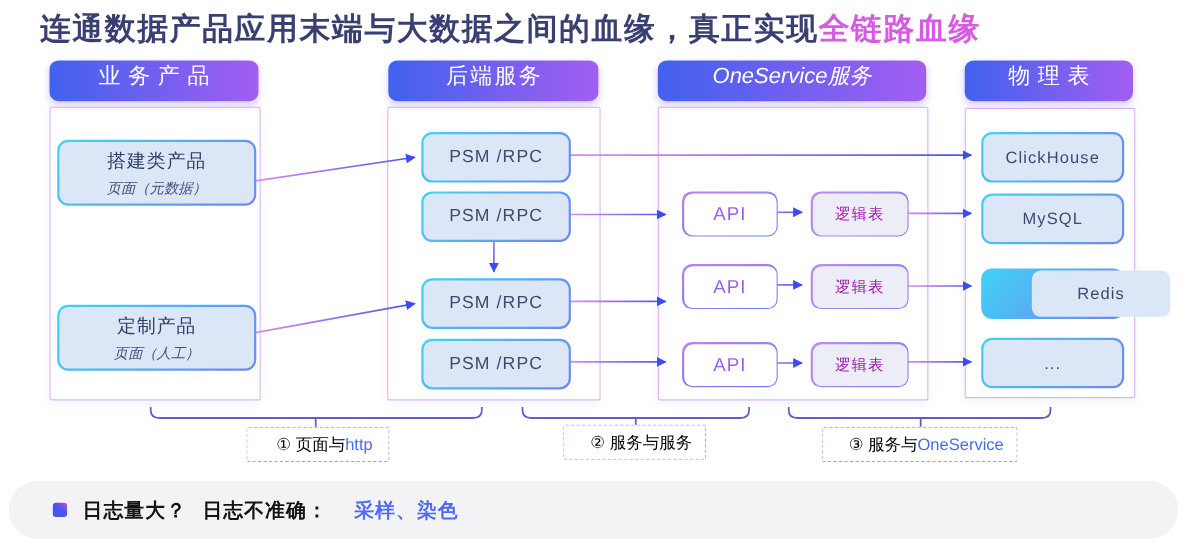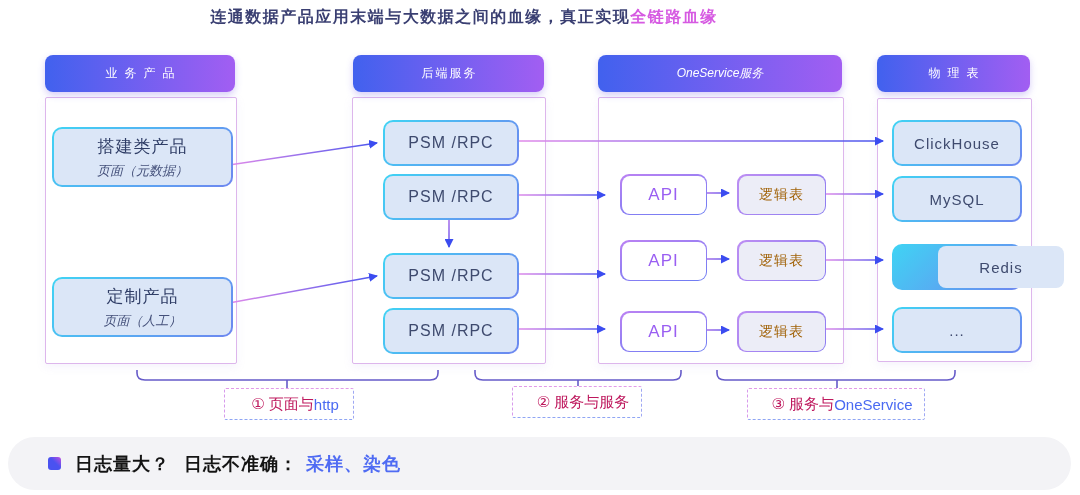--- a/index.html
+++ b/index.html
@@ -3,29 +3,29 @@
 <meta charset="utf-8">
 <style>
   html,body{margin:0;padding:0;}
   body{
     width:1080px;height:495px;position:relative;background:#ffffff;
     font-family:"Liberation Sans","DejaVu Sans",sans-serif;overflow:hidden;
   }
   
   .title{
     position:absolute;top:7px;left:0;width:928px;text-align:center;
-    font-size:16px;font-weight:bold;letter-spacing:1.5px;color:#3a3f72;
+    font-size:28px;font-weight:bold;letter-spacing:1.5px;color:#3a3f72;
   }
   .title .hl{color:#d65ae2;}
   
   .chip{
     position:absolute;top:55px;height:37px;border-radius:8px;
     background:linear-gradient(90deg,#4161ee,#a25ef2);
-    color:#ffffff;display:flex;align-items:center;justify-content:center;
-    font-size:12px;box-shadow:0 3px 7px rgba(110,80,230,.28);z-index:3;
+    color:#ffffff;display:flex;align-items:flex-start;justify-content:center;
+    font-size:20px;box-shadow:0 3px 7px rgba(110,80,230,.28);z-index:3;
   }
   .chip.sp{letter-spacing:7px;text-indent:7px;}
   .chip.sp2{letter-spacing:2px;text-indent:2px;}
   
   .cont{
     position:absolute;top:97px;height:265px;background:#ffffff;
     border:1px solid #ddb6ec;border-radius:2px;z-index:1;
     box-shadow:0 3px 10px rgba(160,140,230,.10);
   }
   
@@ -42,42 +42,42 @@
   
   .abox{position:absolute;border-radius:9px;padding:1.5px;z-index:3;
         background:linear-gradient(165deg,#bb82f3,#6d7df3);}
   .abox .inner{width:100%;height:100%;box-sizing:border-box;border-radius:8px;
         background:#ffffff;display:flex;align-items:center;justify-content:center;
         font-size:17px;color:#9a5ff2;letter-spacing:1px;}
   .lbox{position:absolute;border-radius:9px;padding:1.5px;z-index:3;
         background:linear-gradient(135deg,#bd8ef3,#8a7cf0);}
   .lbox .inner{width:100%;height:100%;box-sizing:border-box;border-radius:8px;
         background:#ecedf7;display:flex;align-items:center;justify-content:center;
-        font-size:14px;color:#a16207;letter-spacing:1px;}
+        font-size:14px;color:#a21caf;letter-spacing:1px;}
   
   svg.overlay{position:absolute;left:0;top:0;z-index:2;pointer-events:none;}
   
   .anno{
     position:absolute;height:30px;z-index:3;background:#ffffff;
     border:1px dashed #c9a0ef;border-top-color:#e29ae9;border-left-color:#d79aec;
     border-right-color:#9fa8f3;border-bottom-color:#8fa5f4;border-radius:2px;
     display:flex;align-items:center;justify-content:center;font-size:15px;
   }
-  .anno .pk{color:#be185d;margin-left:12px;}
+  .anno .pk{color:#000000;margin-left:12px;}
   .anno .bl{color:#4a6af2;}
   
   .footer{
     position:absolute;left:8px;top:437px;width:1063px;height:53px;
     background:#f3f3f6;border-radius:27px;display:flex;align-items:center;z-index:3;
   }
   .footer .sq{width:13px;height:13px;border-radius:3px;margin-left:40px;
     background:linear-gradient(45deg,#4a52f0 55%,#c44fe0);}
   .footer .txt{font-size:18px;font-weight:bold;color:#141414;margin-left:14px;letter-spacing:1px;}
   .footer .gap{display:inline-block;width:14px;}
-  .footer .hl{color:#4f6bf3;margin-left:8px;}
+  .footer .hl{color:#4f6bf3;margin-left:24px;}
 </style>
 </head>
 <body>
 
 <div class="title">
   <span>连通数据产品应用末端与大数据之间的血缘，真正实现</span><span class="hl">全链路血缘</span>
 </div>
 
 <div class="chip sp" style="left:45px;width:190px;">
     <span>业务产品</span>

